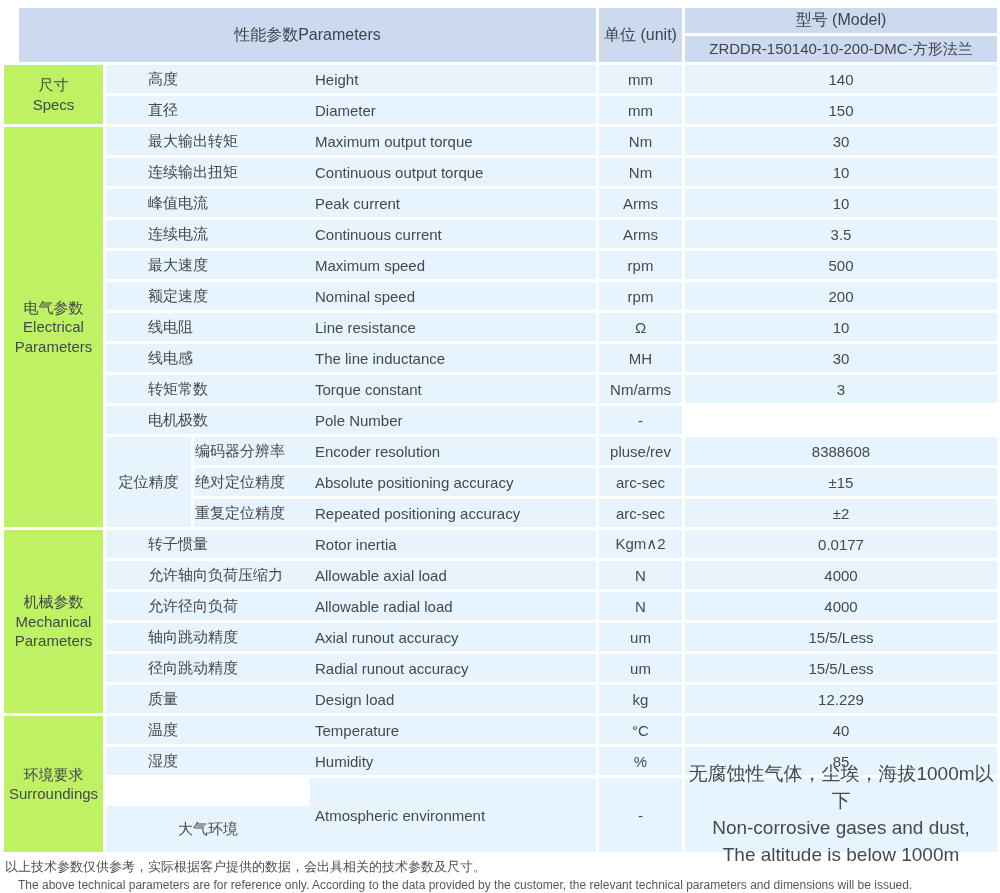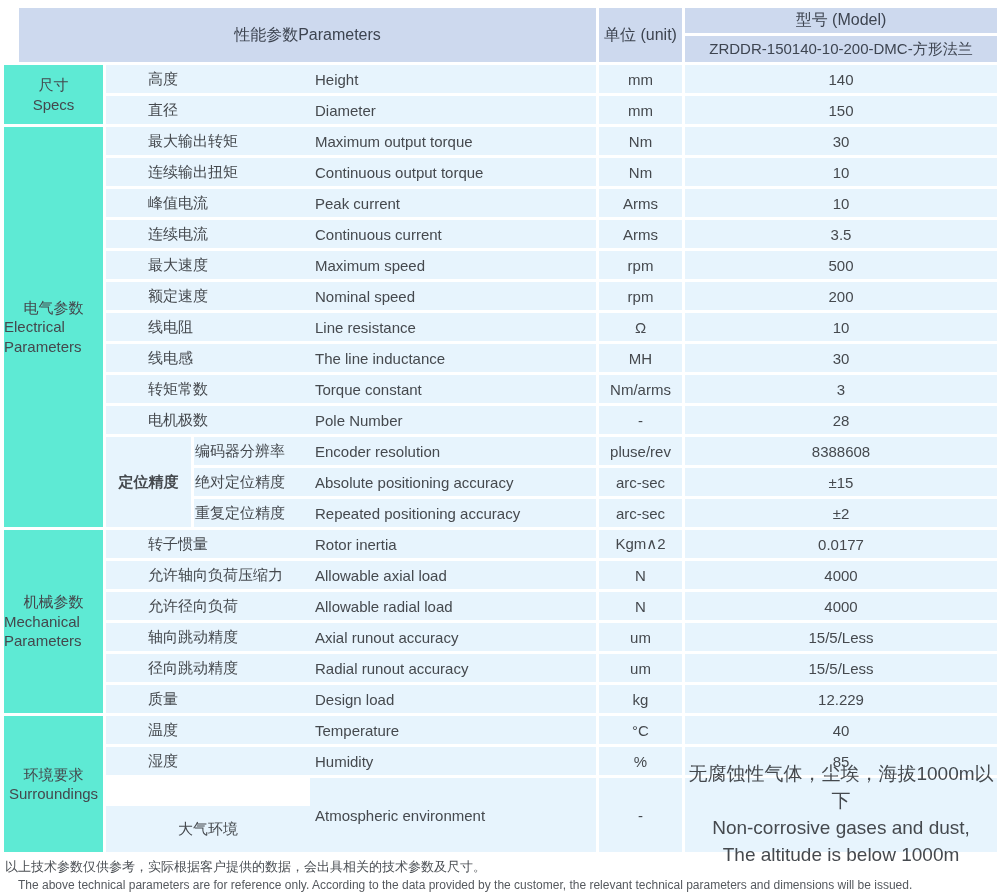--- a/index.html
+++ b/index.html
@@ -52,29 +52,29 @@
 
   .cell {
     background: #e7f4fd;
     display: flex;
     align-items: center;
     color: #45494e;
     font-size: 15px;
   }
   .c-cat {
     grid-column: 1;
-    background: #5eead4;
+    background: #bef264;
     flex-direction: column;
     justify-content: center;
-    text-align: left;
+    text-align: center;
     line-height: 1.3;
     color: #44484d;
   }
   .c-zh    { grid-column: 3 / 6; padding-left: 42px; }
-  .c-sub   { grid-column: 3; justify-content: center; text-align: right; font-weight: bold; }
+  .c-sub   { grid-column: 3; justify-content: center; text-align: right; }
   .c-subzh { grid-column: 5; padding-left: 1px; }
   .c-en    { grid-column: 6; padding-left: 5px; }
   .c-unit  { grid-column: 8;  justify-content: center; text-align: center; }
   .c-val   { grid-column: 10; justify-content: center; text-align: left; }
 
   .zh-center { padding-left: 0; justify-content: center; margin-top: 28px; }
   .val-multi {
     flex-direction: column;
     justify-content: center;
     line-height: 1.42;
@@ -169,21 +169,20 @@
       <div class="cell c-val">30</div>
 
       <div class="cell c-zh">转矩常数</div>
       <div class="cell c-en">Torque constant</div>
       <div class="cell c-unit">Nm/arms</div>
       <div class="cell c-val">3</div>
 
       <div class="cell c-zh">电机极数</div>
       <div class="cell c-en">Pole Number</div>
       <div class="cell c-unit">-</div>
-      <div class="cell c-val">28</div>
 
       <div class="cell c-sub" style="grid-row:11/span 3">定位精度</div>
 
       <div class="cell c-subzh">编码器分辨率</div>
       <div class="cell c-en">Encoder resolution</div>
       <div class="cell c-unit">pluse/rev</div>
       <div class="cell c-val">8388608</div>
 
       <div class="cell c-subzh">绝对定位精度</div>
       <div class="cell c-en">Absolute positioning accuracy</div>

